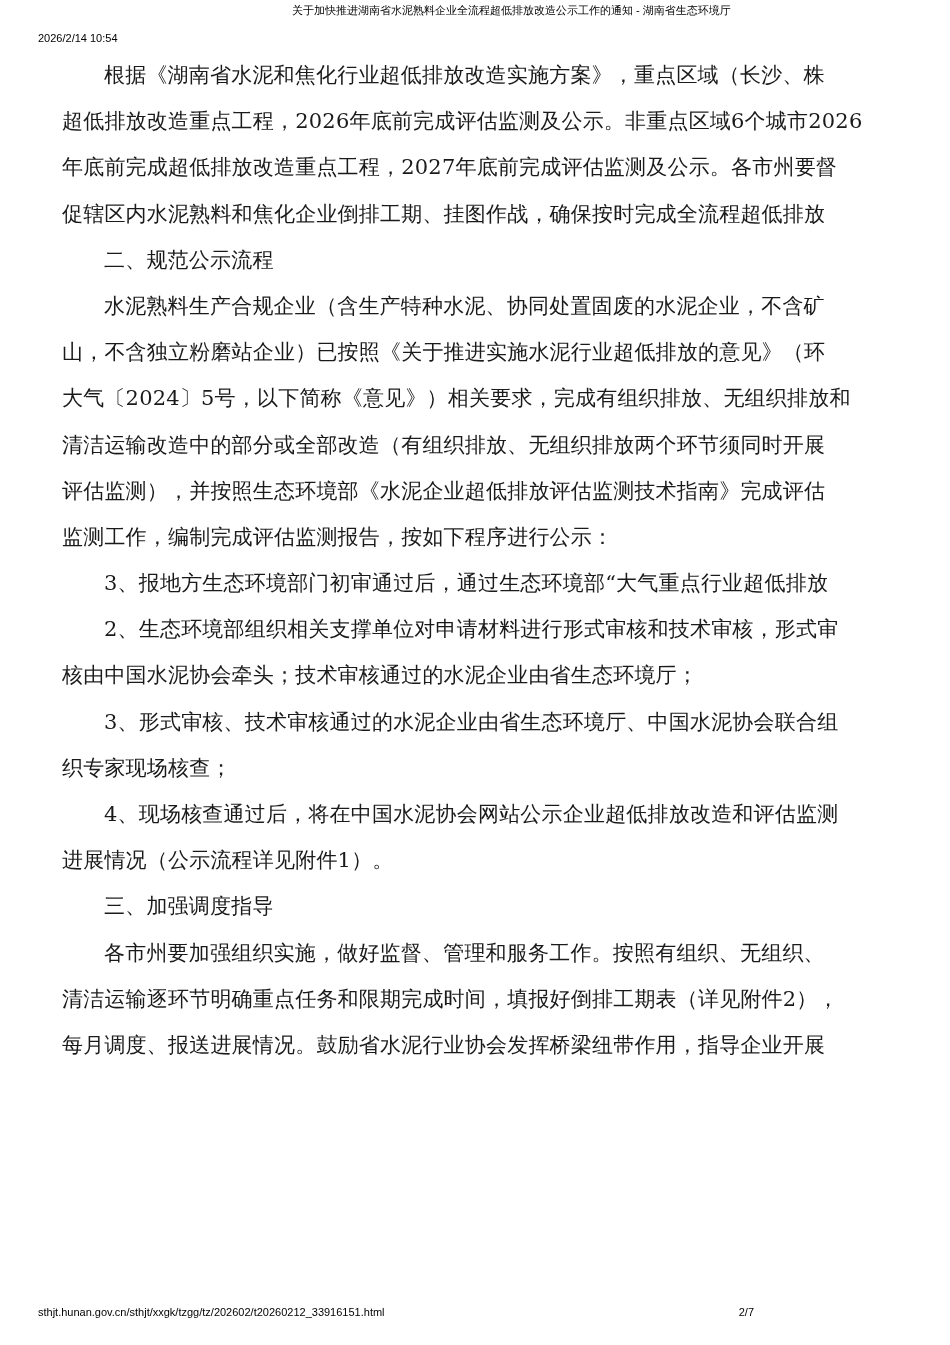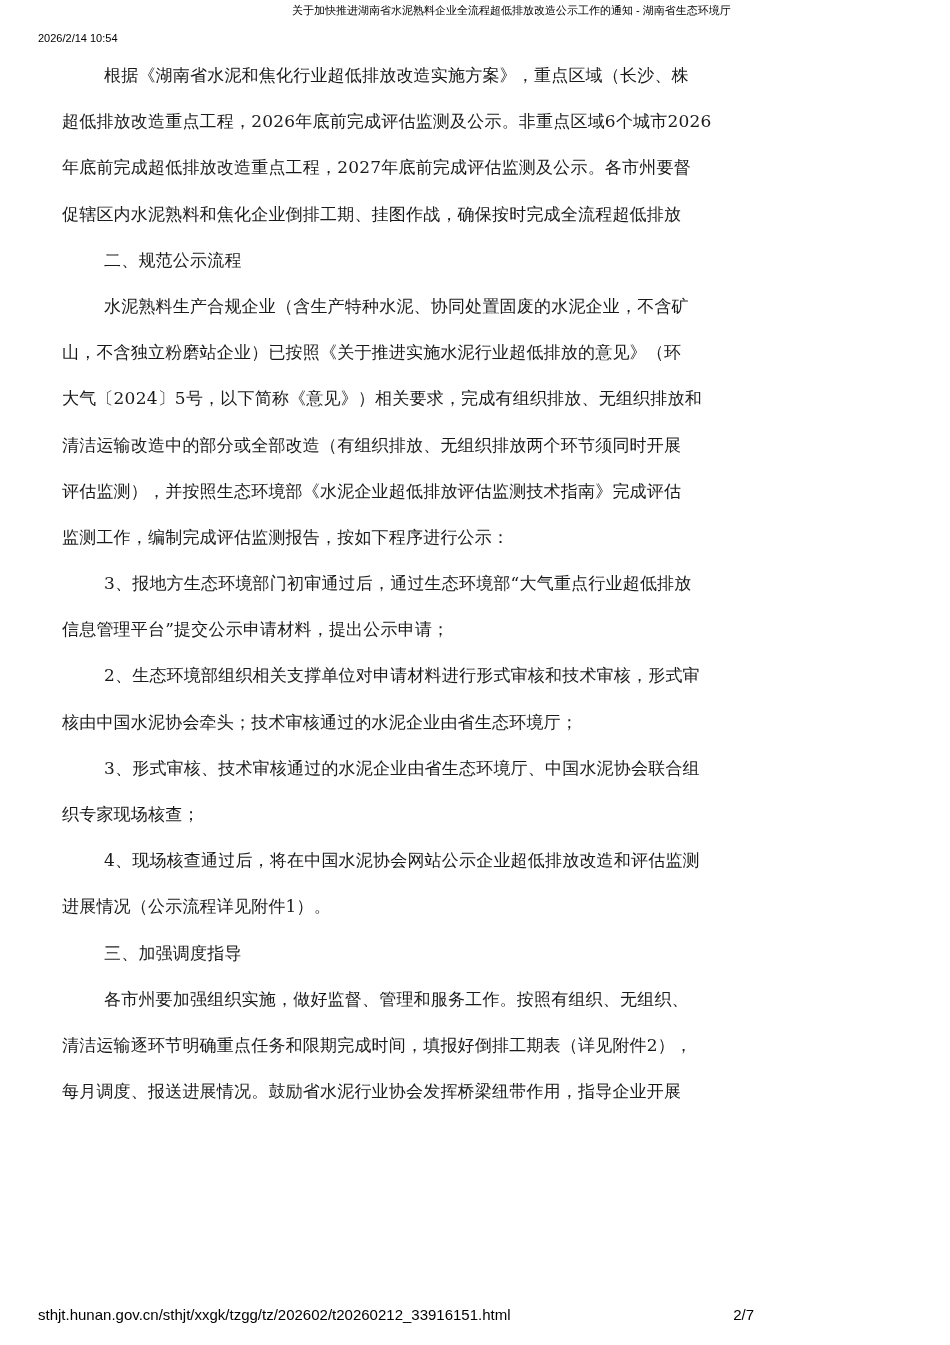--- a/index.html
+++ b/index.html
@@ -5,27 +5,27 @@
     html, body { margin: 0; padding: 0; background: #ffffff; }
     body { width: 950px; height: 1345px; position: relative; overflow: hidden; color: #000; }
     .print-header {
       position: absolute; top: 0; left: 0; width: 950px; height: 30px;
       font-family: "Liberation Sans", sans-serif; font-size: 11px; color: #000;
     }
     .print-header .date { position: absolute; left: 38px; top: 3px; margin-top: 29px; }
     .print-header .title { position: absolute; left: 292px; top: 3px; white-space: nowrap; }
     .print-footer {
       position: absolute; top: 1306px; left: 0; width: 798px; height: 20px;
-      font-family: "Liberation Sans", sans-serif; font-size: 15px; color: #000;
+      font-family: "Liberation Sans", sans-serif; font-size: 11px; color: #000;
     }
     .print-footer .url { position: absolute; left: 38px; top: 0; }
     .print-footer .page { position: absolute; right: 44px; top: 0; }
     .content {
       position: absolute; left: 62px; top: 52px; width: 830px;
-      font-family: "DejaVu Serif", "Liberation Serif", serif; font-size: 17px;
+      font-family: "DejaVu Serif", "Liberation Serif", serif; font-size: 21px;
       color: #1a1a1a;
     }
     .line { height: 46.2px; line-height: 46.2px; white-space: nowrap; letter-spacing: 0.2px; }
     .line.indent { padding-left: 42px; }
   </style>
 </head>
 <body>
 
 <div class="print-header">
   <span class="date">2026/2/14 10:54</span>
@@ -38,21 +38,20 @@
   <div class="line">年底前完成超低排放改造重点工程，2027年底前完成评估监测及公示。各市州要督</div>
   <div class="line">促辖区内水泥熟料和焦化企业倒排工期、挂图作战，确保按时完成全流程超低排放</div>
   <div class="line indent">二、规范公示流程</div>
   <div class="line indent">水泥熟料生产合规企业（含生产特种水泥、协同处置固废的水泥企业，不含矿</div>
   <div class="line">山，不含独立粉磨站企业）已按照《关于推进实施水泥行业超低排放的意见》（环</div>
   <div class="line">大气〔2024〕5号，以下简称《意见》）相关要求，完成有组织排放、无组织排放和</div>
   <div class="line">清洁运输改造中的部分或全部改造（有组织排放、无组织排放两个环节须同时开展</div>
   <div class="line">评估监测），并按照生态环境部《水泥企业超低排放评估监测技术指南》完成评估</div>
   <div class="line">监测工作，编制完成评估监测报告，按如下程序进行公示：</div>
   <div class="line indent">3、报地方生态环境部门初审通过后，通过生态环境部“大气重点行业超低排放</div>
-  <div class="line">信息管理平台”提交公示申请材料，提出公示申请；</div>
   <div class="line indent">2、生态环境部组织相关支撑单位对申请材料进行形式审核和技术审核，形式审</div>
   <div class="line">核由中国水泥协会牵头；技术审核通过的水泥企业由省生态环境厅；</div>
   <div class="line indent">3、形式审核、技术审核通过的水泥企业由省生态环境厅、中国水泥协会联合组</div>
   <div class="line">织专家现场核查；</div>
   <div class="line indent">4、现场核查通过后，将在中国水泥协会网站公示企业超低排放改造和评估监测</div>
   <div class="line">进展情况（公示流程详见附件1）。</div>
   <div class="line indent">三、加强调度指导</div>
   <div class="line indent">各市州要加强组织实施，做好监督、管理和服务工作。按照有组织、无组织、</div>
   <div class="line">清洁运输逐环节明确重点任务和限期完成时间，填报好倒排工期表（详见附件2），</div>
   <div class="line">每月调度、报送进展情况。鼓励省水泥行业协会发挥桥梁纽带作用，指导企业开展</div>

